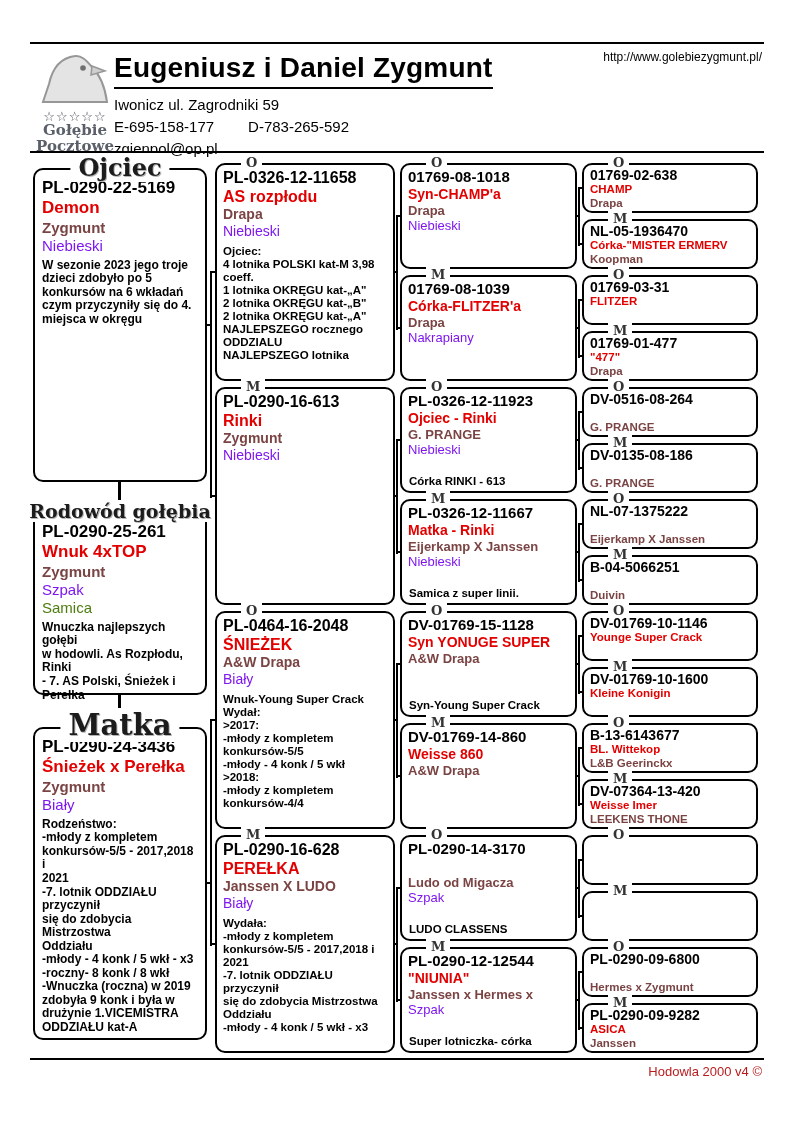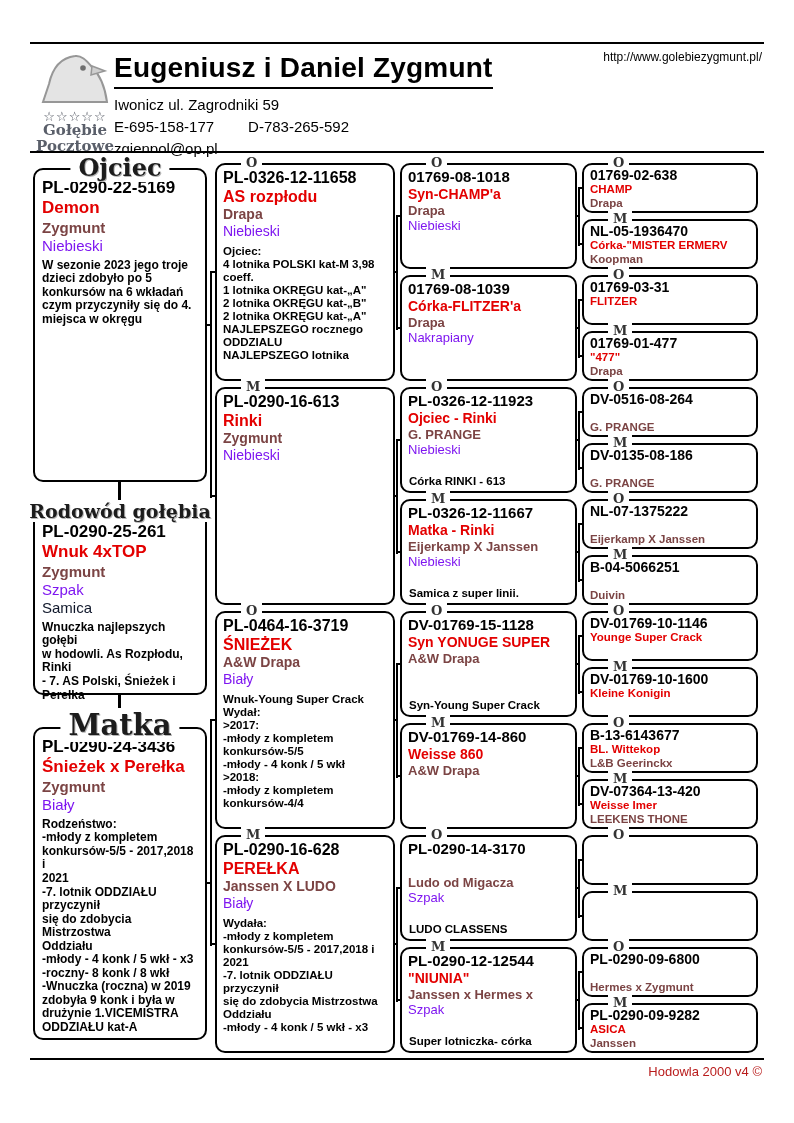--- a/index.html
+++ b/index.html
@@ -21,21 +21,21 @@
   
   #pedigree{position:absolute;left:33px;top:163px;width:725px;height:992px;}
   .pbox{position:absolute;border:2px solid #000;border-radius:10px;background:#fff;
         padding:3px 6px;box-sizing:border-box;}
   .sex{position:absolute;top:-10px;left:24px;background:#fff;padding:0 5px;
        font-family:"DejaVu Serif",serif;font-weight:bold;font-size:13px;color:#333;}
   .ring{font-weight:bold;color:#000;line-height:1.2;}
   .pname{font-weight:bold;color:#e30000;line-height:1.2;}
   .strain{font-weight:bold;color:#7b4444;line-height:1.2;}
   .fcolor{color:#7e16f0;line-height:1.2;}
-  .sexline{color:#0f172a;line-height:1.2;}
+  .sexline{color:#4d7c0f;line-height:1.2;}
   .note{font-weight:bold;color:#000;white-space:pre-line;line-height:1.13;}
   
   .fbox{position:absolute;left:0;width:174px;border:2px solid #000;border-radius:10px;
         background:#fff;padding:8px 7px 3px 7px;box-sizing:border-box;}
   .legend{position:absolute;left:50%;transform:translateX(-50%);background:#fff;
           padding:0 8px;font-family:"DejaVu Serif",serif;font-weight:bold;color:#1c1c1c;
           text-shadow:1px 1px 0 #b5b5b5;white-space:nowrap;}
   .lg-father{font-size:24px;top:-17px;}
   .lg-subject{font-size:19px;top:-14px;}
   .lg-mother{font-size:29px;top:-21px;}
@@ -160,21 +160,21 @@
     </div>
     <div class="pbox col2" style="left: 182px; top: 224px;">
       <span class="sex">M</span>
       <div class="ring">PL-0290-16-613</div>
       <div class="pname">Rinki</div>
       <div class="strain">Zygmunt</div>
       <div class="fcolor">Niebieski</div>
     </div>
     <div class="pbox col2" style="left: 182px; top: 448px;">
       <span class="sex">O</span>
-      <div class="ring">PL-0464-16-3719</div>
+      <div class="ring">PL-0464-16-2048</div>
       <div class="pname">ŚNIEŻEK</div>
       <div class="strain">A&amp;W Drapa</div>
       <div class="fcolor">Biały</div>
       <div class="note">Wnuk-Young Super Crack
 Wydał:
 &gt;2017:
 -młody z kompletem
 konkursów-5/5
 -młody - 4 konk / 5 wkł
 &gt;2018:

